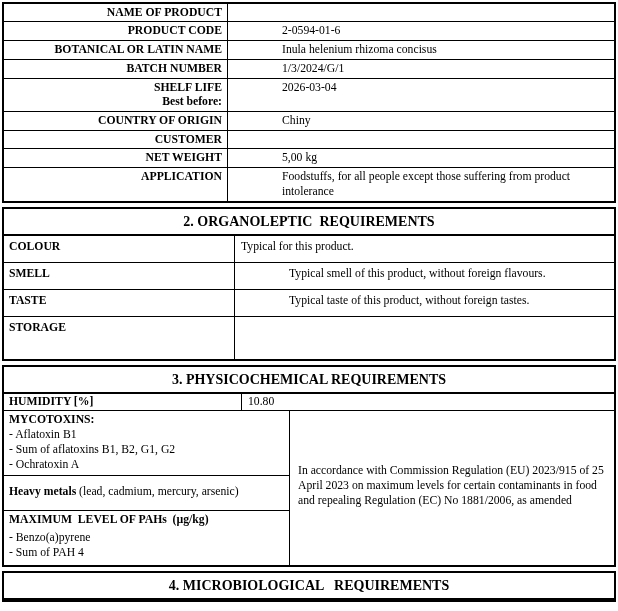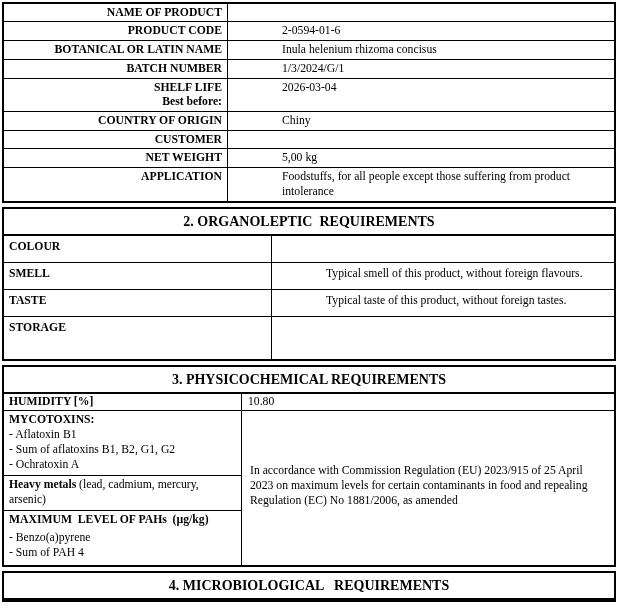--- a/index.html
+++ b/index.html
@@ -41,32 +41,32 @@
     line-height: 1.28;
     padding: 2px 8px 1px 6px;
   }
 
   
   .t1 .lbl { width: 224px; text-align: right; }
   .t1 .row { min-height: 15.5px; }
   .t1 .row-shelf { min-height: 28px; }
 
   
-  .t2 .lbl { width: 268px; padding-top: 4px; }
+  .t2 .lbl { width: 231px; padding-top: 4px; }
   .t2 .val { padding-top: 4px; }
   .t2 .row { min-height: 26px; }
   .t2 .row-storage { min-height: 42px; font-family: Liberation Serif, serif; }
 
   
   .t3 .row-humidity { min-height: 13px; }
   .t3 .row-humidity .lbl { width: 238px; padding-top: 1px; padding-bottom: 0; }
   .t3 .row-humidity .val { padding-top: 1px; padding-bottom: 0; }
   .t3-body { display: flex; border-top: 1px solid #000; }
   .t3-left {
-    width: 238px; flex-shrink: 0;
+    width: 286px; flex-shrink: 0;
     box-sizing: border-box;
     border-right: 1px solid #000;
     display: flex; flex-direction: column;
   }
   .t3-cell { padding: 2px 5px; font-size: 11.7px; line-height: 1.28; }
   .t3-cell + .t3-cell { border-top: 1px solid #000; }
   .cell-mycotoxins { min-height: 52px; }
   .cell-heavy-metals { min-height: 30px; display: flex; align-items: center; }
   .cell-pahs { min-height: 50px; }
   .cell-pahs .cell-heading { margin-bottom: 3px; }
@@ -125,20 +125,21 @@
     <div class="row">
       <div class="lbl">APPLICATION</div>
       <div class="val">Foodstuffs, for all people except those suffering from product intolerance</div>
     </div>
   </section>
 
   <section class="section t2">
     <div class="section-title">2. ORGANOLEPTIC  REQUIREMENTS</div>
     <div class="row">
       <div class="lbl">COLOUR</div>
+      <div class="val">Typical for this product.</div>
     </div>
     <div class="row">
       <div class="lbl">SMELL</div>
       <div class="val">Typical smell of this product, without foreign flavours.</div>
     </div>
     <div class="row">
       <div class="lbl">TASTE</div>
       <div class="val">Typical taste of this product, without foreign tastes.</div>
     </div>
     <div class="row row-storage">

